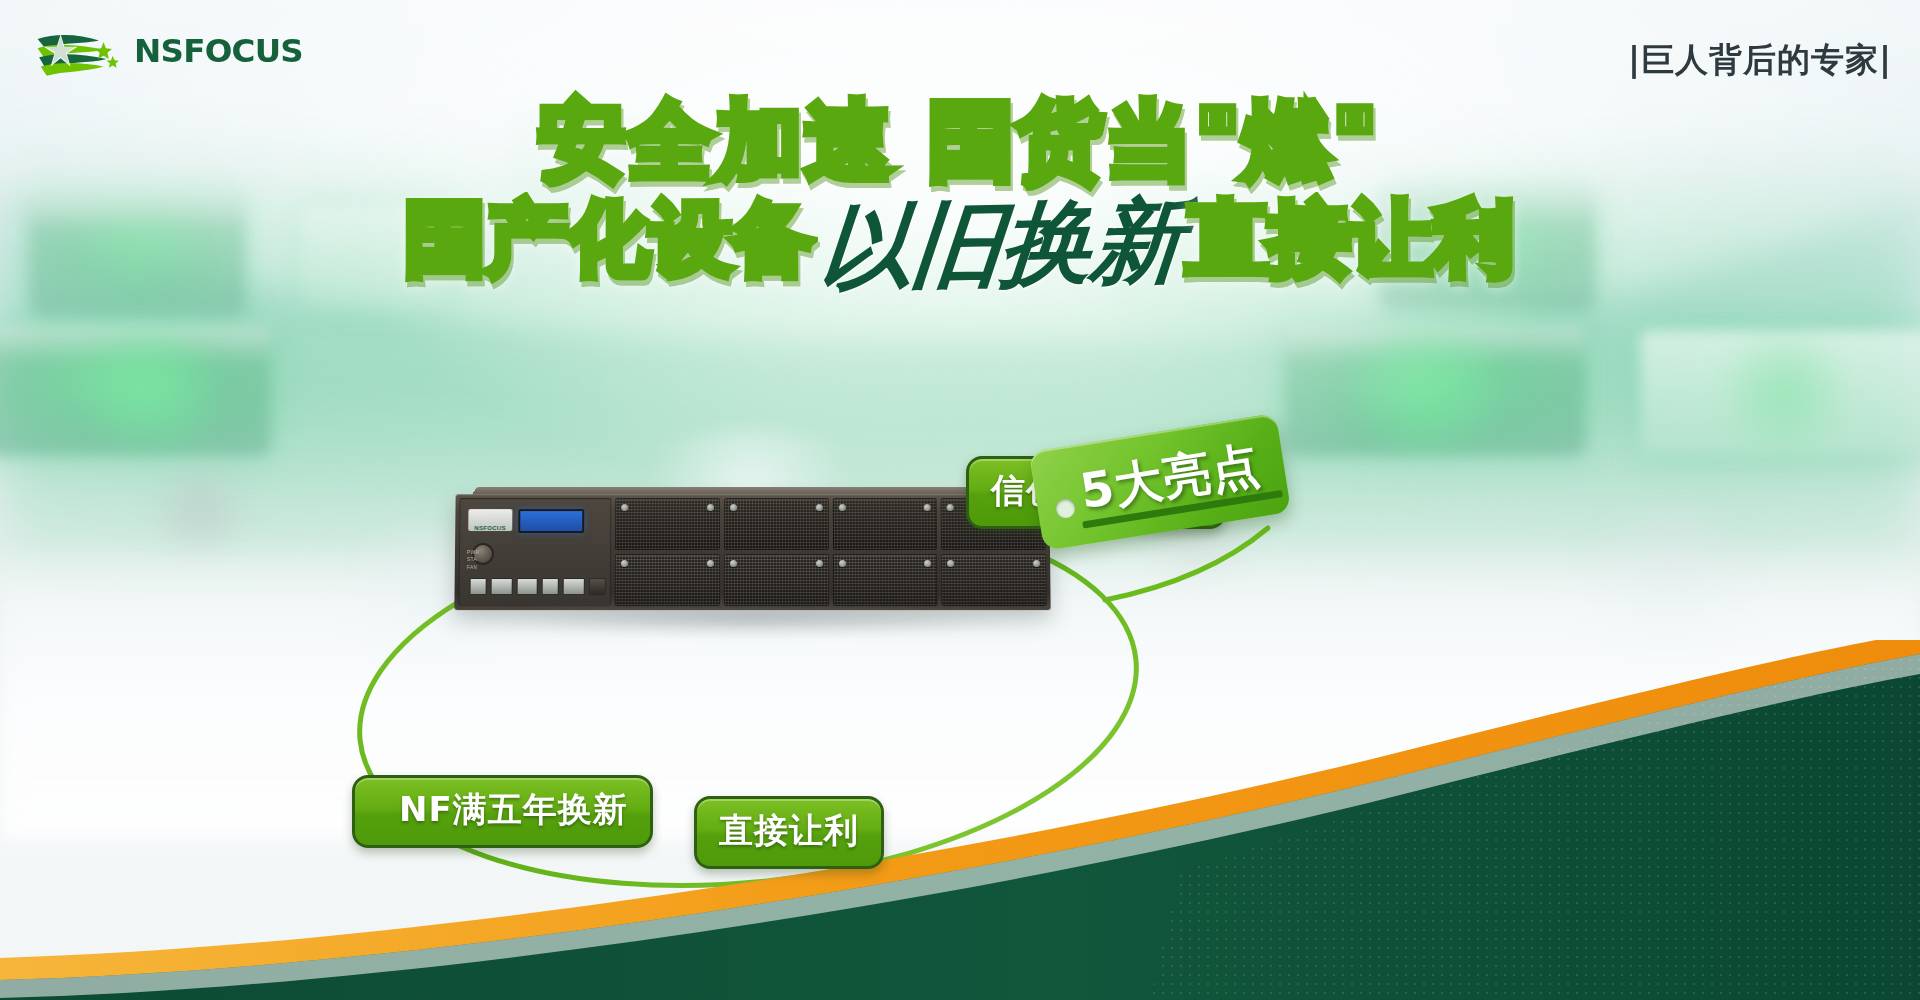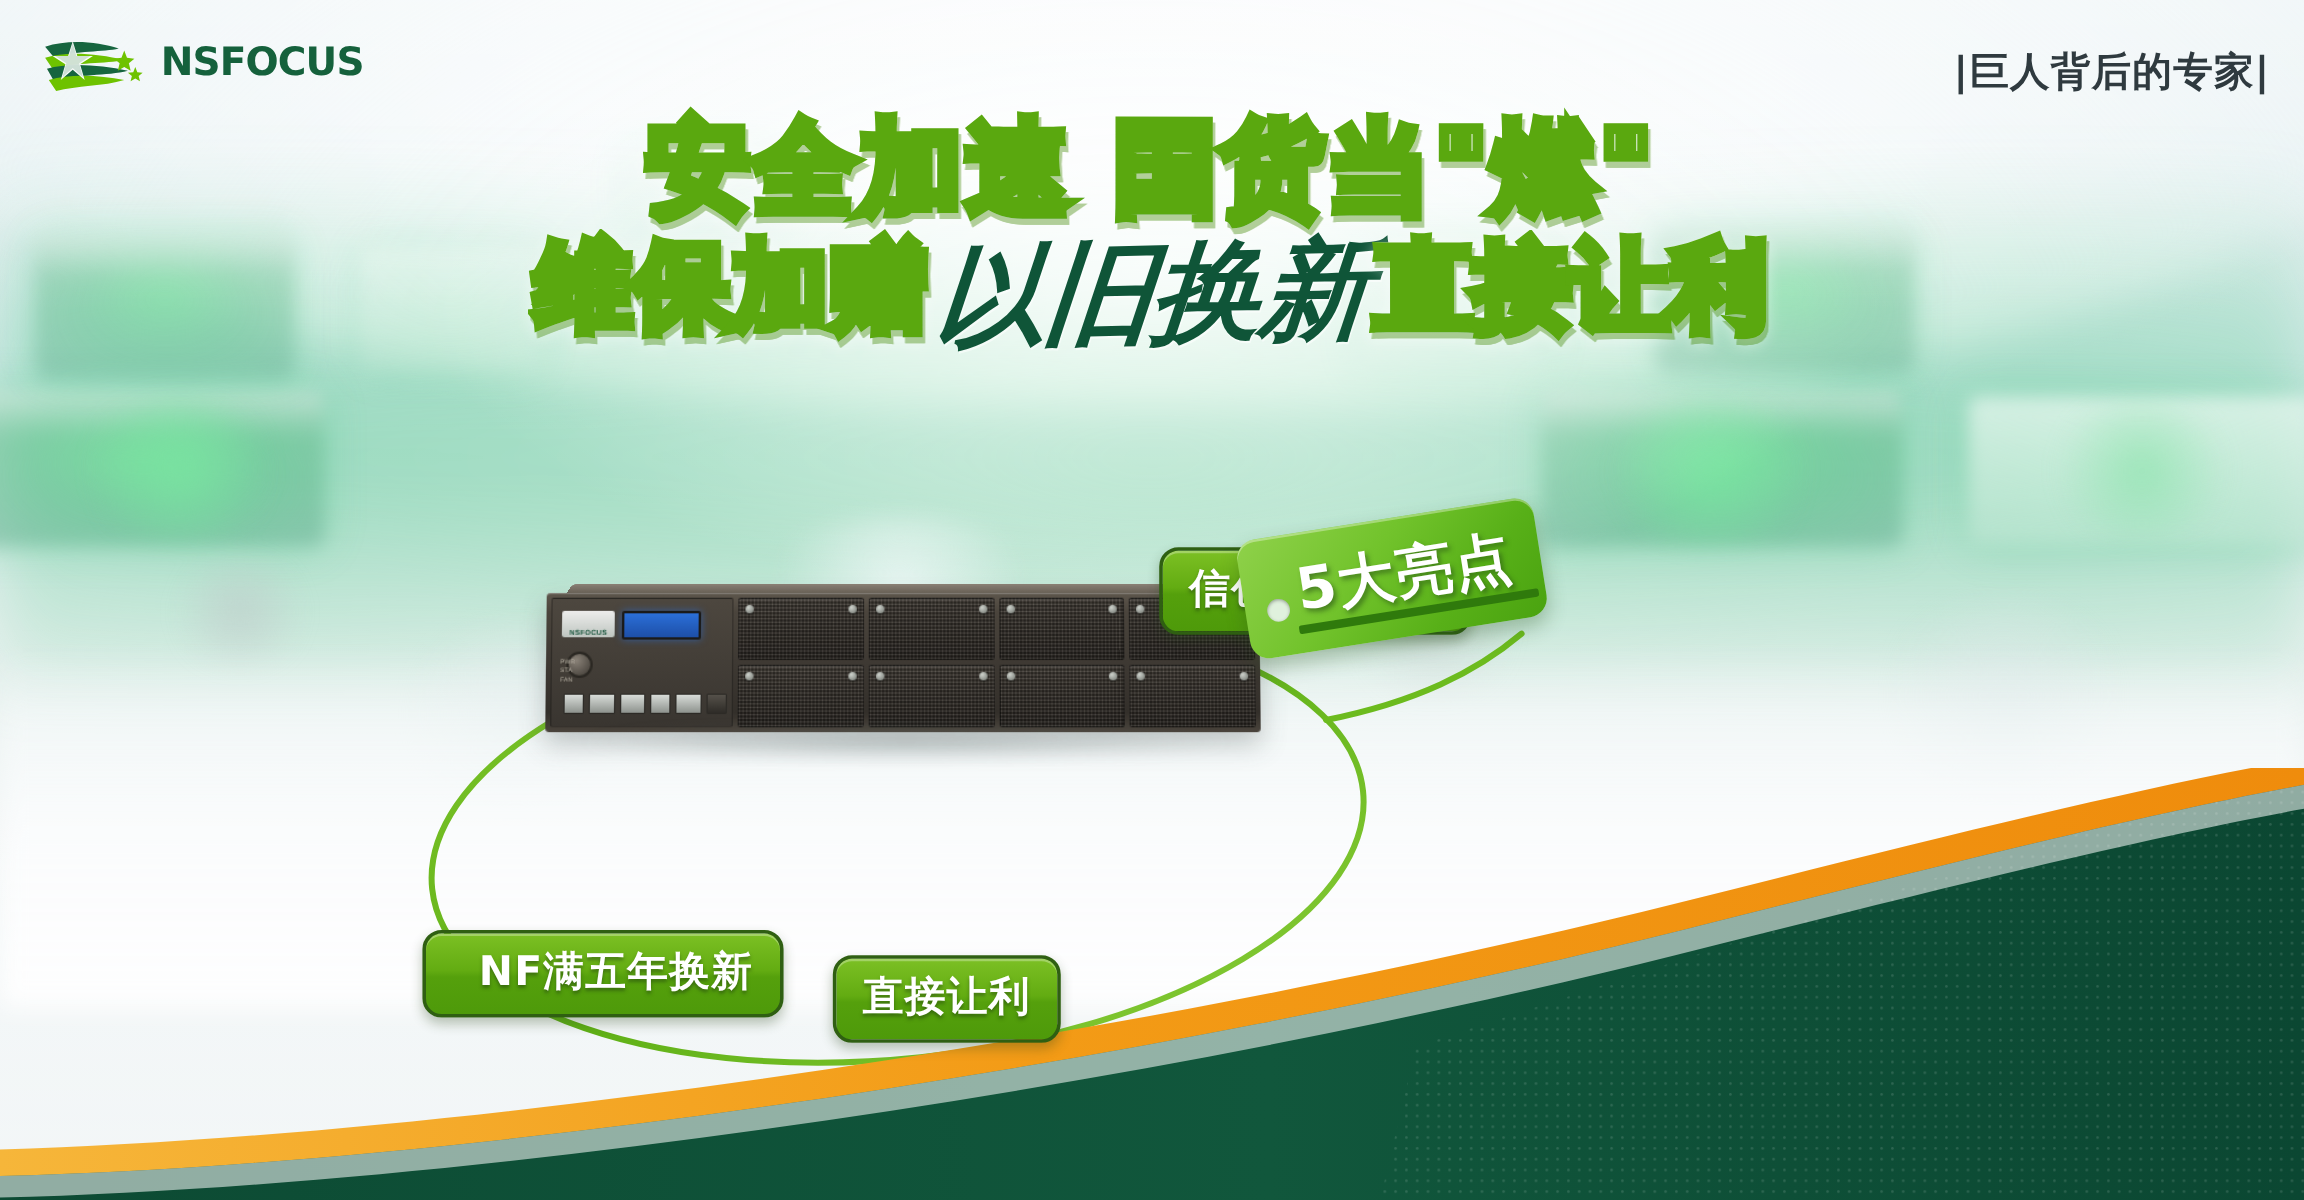--- a/index.html
+++ b/index.html
@@ -314,21 +314,21 @@
     </svg>
   </div>
 
   <div class="tagline">|巨人背后的专家|</div>
 
   <div class="headline">
     <div class="hl-line hl-line1">
       <span class="hl-txt">安全加速 国货当"燃"</span>
     </div>
     <div class="hl-line hl-line2">
-      <span class="hl-txt">维保加赠</span><span class="calli">以旧换新</span><span class="hl-txt">直接让利</span>
+      <span class="hl-txt">国产化设备</span><span class="calli">以旧换新</span><span class="hl-txt">直接让利</span>
     </div>
   </div>
 
   <svg class="connector" viewBox="0 0 1920 1000">
     <defs>
       <linearGradient id="connGrad" x1="0" y1="0" x2="1" y2="1">
         <stop offset="0%" stop-color="#7cc42a"></stop>
         <stop offset="50%" stop-color="#5fb016"></stop>
         <stop offset="100%" stop-color="#8ace3a"></stop>
       </linearGradient>

